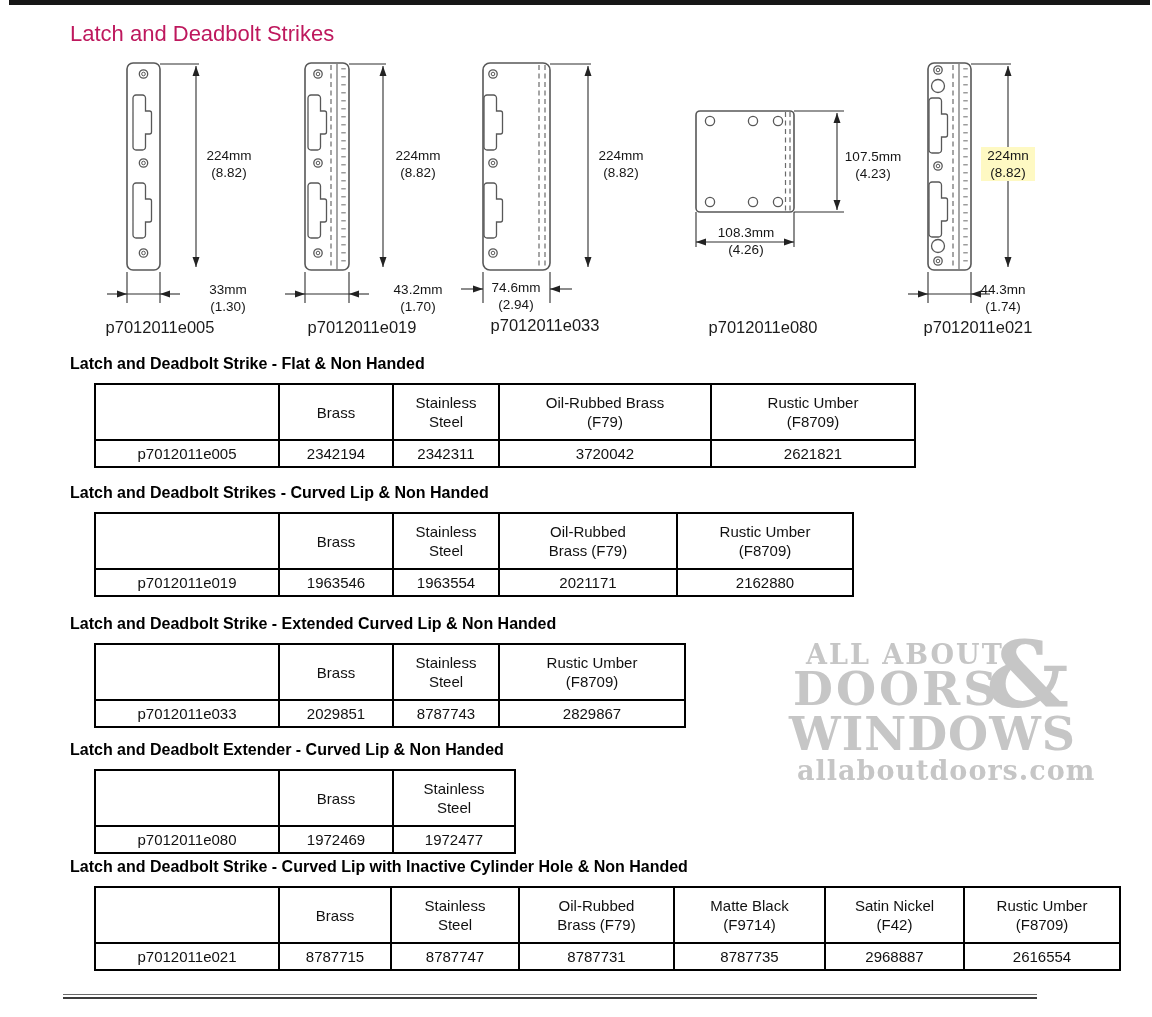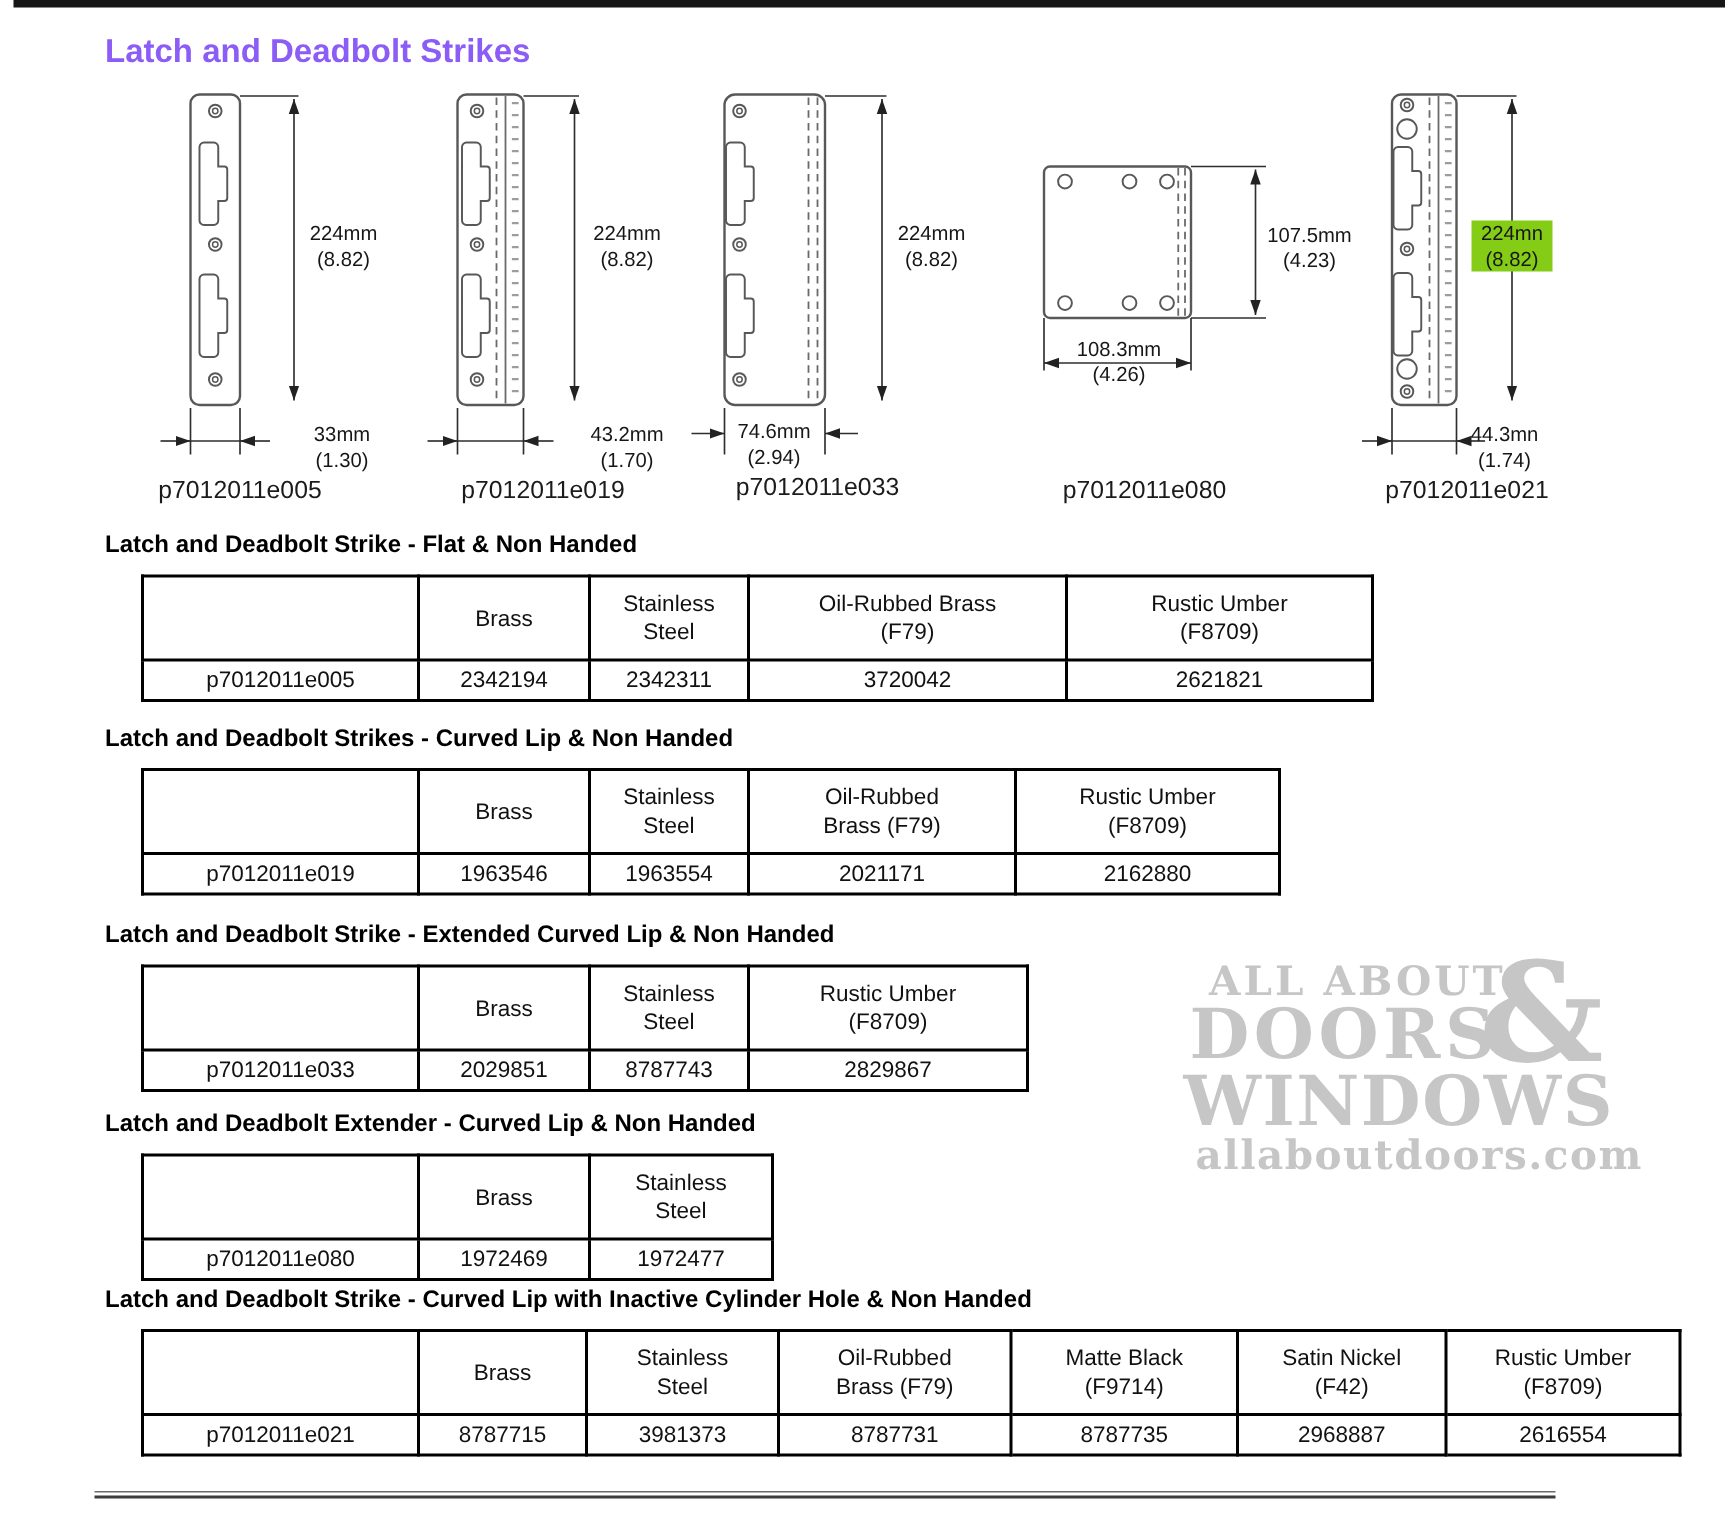--- a/index.html
+++ b/index.html
@@ -1,39 +1,39 @@
 <!DOCTYPE html>
 <html><head>
 <meta charset="utf-8">
 <style>
   html,body{margin:0;padding:0;background:#fff;}
   .page{position:relative;width:1152px;height:1017px;background:#fff;overflow:hidden;
         font-family:"Liberation Sans",sans-serif;}
   .topbar{position:absolute;left:9px;top:0;width:1141px;height:5px;background:#161616;}
-  .title{position:absolute;left:70px;top:21px;font-size:22px;font-weight:bold;color:#8b5cf6;}
+  .title{position:absolute;left:70px;top:21px;font-size:22px;font-weight:normal;color:#be185d;}
   
   .wm{position:absolute;font-family:"DejaVu Serif","Liberation Serif",serif;font-weight:bold;
       color:#c6c6c6;white-space:nowrap;line-height:1;}
   .wm1{left:806px;top:641px;font-size:27px;letter-spacing:2px;}
   .wmamp{left:986px;top:629px;font-size:92px;}
   .wm2{left:793px;top:666px;font-size:46px;letter-spacing:3px;}
   .wm3{left:789px;top:711px;font-size:46px;letter-spacing:1px;}
   .wm4{left:797px;top:757px;font-size:27px;letter-spacing:1px;}
   
   svg.diag{position:absolute;overflow:visible;}
   .plate{fill:#fff;stroke:#585858;stroke-width:1.6;}
   .inner{fill:#fff;stroke:#585858;stroke-width:1.3;}
   .dim{stroke:#2e2e2e;stroke-width:1.1;fill:none;}
   .dash{stroke:#6a6a6a;stroke-width:1.2;fill:none;stroke-dasharray:5 3.5;}
   .lip{stroke:#6a6a6a;stroke-width:1.2;}
   .serr{stroke:#9c9c9c;stroke-width:4.5;stroke-dasharray:1.5 6.5;}
   .dim-label{position:absolute;font-size:13.5px;line-height:17px;font-weight:normal;
              color:#161616;text-align:center;}
   .dim-label span{display:block;}
-  .wbg{background:#84cc16;}
+  .wbg{background:#fef9c3;}
   .part-label{position:absolute;width:130px;text-align:center;font-size:16.5px;color:#1b1b1b;}
   
   .section{position:absolute;left:70px;}
   .section-heading{font-size:16px;line-height:19px;font-weight:bold;color:#000;margin:0 0 10px 0;}
   table.ptable{border-collapse:collapse;table-layout:fixed;background:#fff;margin-left:24px;}
   .ptable th,.ptable td{border:2px solid #000;text-align:center;vertical-align:middle;color:#111;}
   .ptable th{font-weight:normal;font-size:15px;line-height:19px;height:54px;padding:0 4px;white-space:pre-line;}
   .ptable td{font-size:15px;height:25px;padding:0 4px;}
   .bottom-rule{position:absolute;left:63px;top:994px;width:974px;height:2px;
                border-top:1px solid #6a6a6a;border-bottom:2px solid #3d3d3d;}
@@ -340,21 +340,21 @@
         <th>Matte Black
 (F9714)</th>
         <th>Satin Nickel
 (F42)</th>
         <th>Rustic Umber
 (F8709)</th>
       </tr>
       <tr>
         <td>p7012011e021</td>
         <td>8787715</td>
-        <td>3981373</td>
+        <td>8787747</td>
         <td>8787731</td>
         <td>8787735</td>
         <td>2968887</td>
         <td>2616554</td>
       </tr>
     </tbody>
       </table>
   </div>
 
   <div class="bottom-rule"></div>

